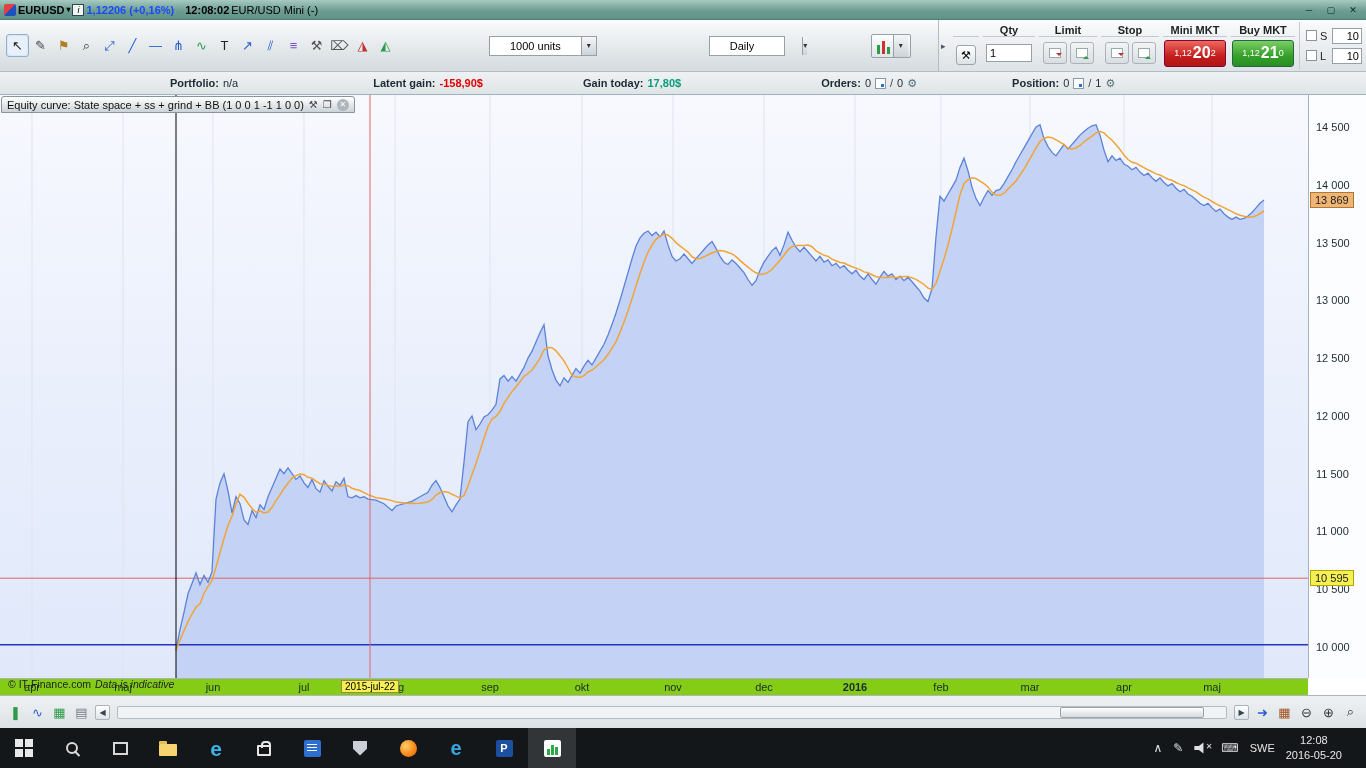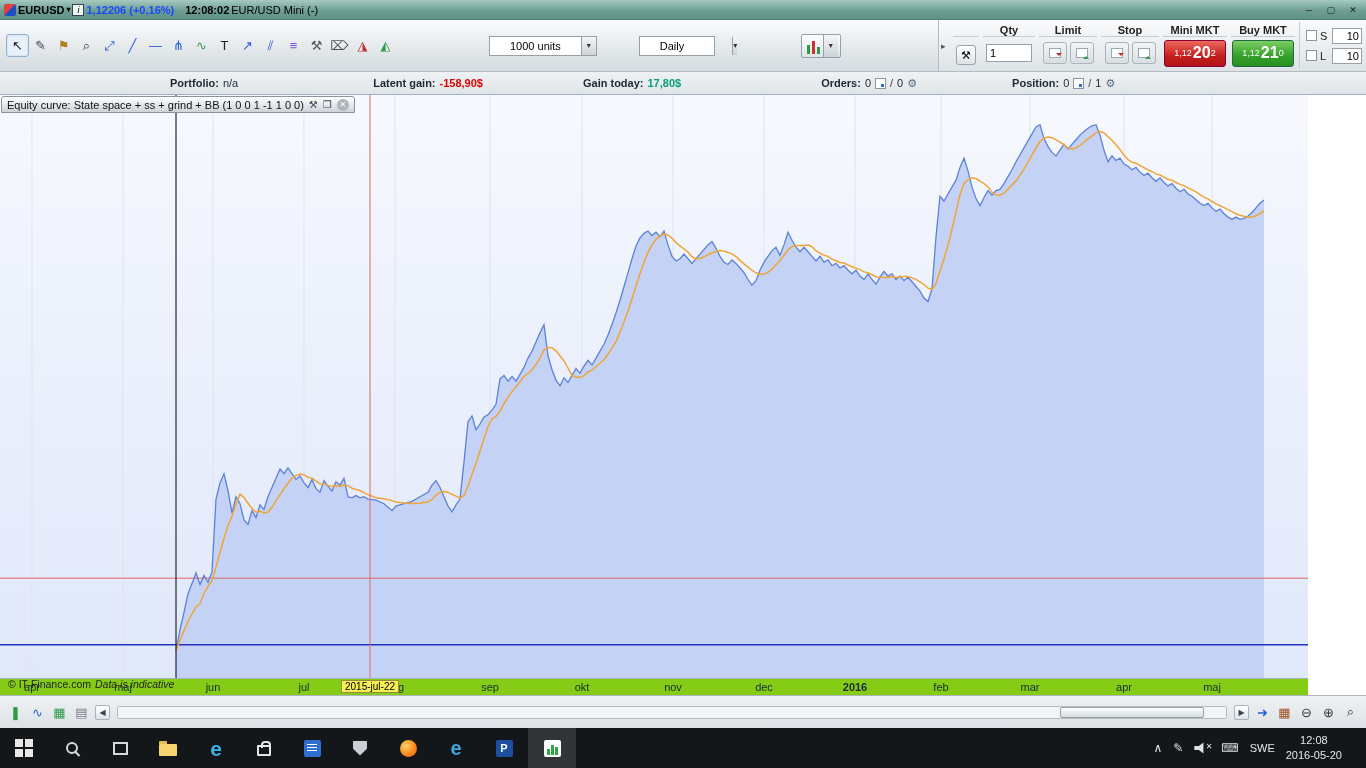--- a/index.html
+++ b/index.html
@@ -21,21 +21,21 @@
     background:linear-gradient(#fafbfc,#e2e7ea 60%,#d5dbdf); border-bottom:1px solid #b4bcc1; }
   .tools { display:flex; align-items:center; margin-left:6px; }
   .tool { width:23px; height:23px; display:flex; align-items:center; justify-content:center;
     font-size:13px; border:1px solid transparent; border-radius:3px; cursor:default; }
   .tool.selected { background:#e8f1fb; border-color:#8fb0cf; box-shadow:inset 0 0 2px #bcd; }
   .select-box { height:20px; background:#fff; border:1px solid #96a0a7; display:flex; align-items:center; font-size:11px; }
   .select-box .sel-txt { padding:0 20px; }
   .dd { width:15px; height:18px; background:linear-gradient(#f4f6f7,#ccd3d8); border-left:1px solid #96a0a7;
     display:flex; align-items:center; justify-content:center; font-size:8px; color:#333; }
   .units { margin-left:92px; }
-  .daily { margin-left:42px; width:76px; justify-content:space-between;gap:28px; }
+  .daily { margin-left:112px; width:76px; justify-content:space-between;gap:28px; }
   .style-btn { margin-left:86px; height:24px; display:flex; align-items:center; border:1px solid #96a0a7;
     background:linear-gradient(#fdfdfd,#dfe4e7); border-radius:2px; padding:0 2px; }
   .mini-candles { display:flex; align-items:flex-end; gap:2px; height:16px; padding:0 3px; }
   .mini-candles i { display:block; width:3px; background:#2c9c4a; }
   .mini-candles i.r { background:#d03030; }
 
   
   .trade-panel { position:absolute; right:0; top:0; height:100%; display:flex; align-items:stretch;
     border-left:1px solid #b4bcc1; padding:2px 4px 2px 2px; gap:4px; background:linear-gradient(#fafbfc,#dde2e6); }
   .panel-expander { align-self:center; font-size:9px; color:#456; width:8px; }
@@ -342,20 +342,34 @@
     <span>Equity curve: State space + ss + grind + BB (1 0 0 1 -1 1 0 0)</span>
     <span class="tab-ico">⚒</span>
     <span class="tab-ico">❐</span>
     <span class="tab-close">✕</span>
   </div>
 
   <div class="copyright">
     <span>© IT-Finance.com</span><span class="ital">Data is indicative</span>
   </div>
 
+  <div class="y-axis" id="y-axis">
+      <span class="y-tick" style="top: 26px;">14 500</span>
+      <span class="y-tick" style="top: 83.7778px;">14 000</span>
+      <span class="y-tick" style="top: 141.556px;">13 500</span>
+      <span class="y-tick" style="top: 199.333px;">13 000</span>
+      <span class="y-tick" style="top: 257.111px;">12 500</span>
+      <span class="y-tick" style="top: 314.889px;">12 000</span>
+      <span class="y-tick" style="top: 372.667px;">11 500</span>
+      <span class="y-tick" style="top: 430.444px;">11 000</span>
+      <span class="y-tick" style="top: 488.222px;">10 500</span>
+      <span class="y-tick" style="top: 546px;">10 000</span>
+      <span class="axis-marker marker-current" style="top: 96.9156px;">13 869</span>
+      <span class="axis-marker marker-level" style="top: 475.244px;">10 595</span>
+    </div>
   <div class="x-axis" id="x-axis">
       <span class="x-tick" style="left: 32px;">apr</span>
       <span class="x-tick" style="left: 123px;">maj</span>
       <span class="x-tick" style="left: 213px;">jun</span>
       <span class="x-tick" style="left: 304px;">jul</span>
       <span class="x-tick" style="left: 395px;">aug</span>
       <span class="x-tick" style="left: 490px;">sep</span>
       <span class="x-tick" style="left: 582px;">okt</span>
       <span class="x-tick" style="left: 673px;">nov</span>
       <span class="x-tick" style="left: 764px;">dec</span>

